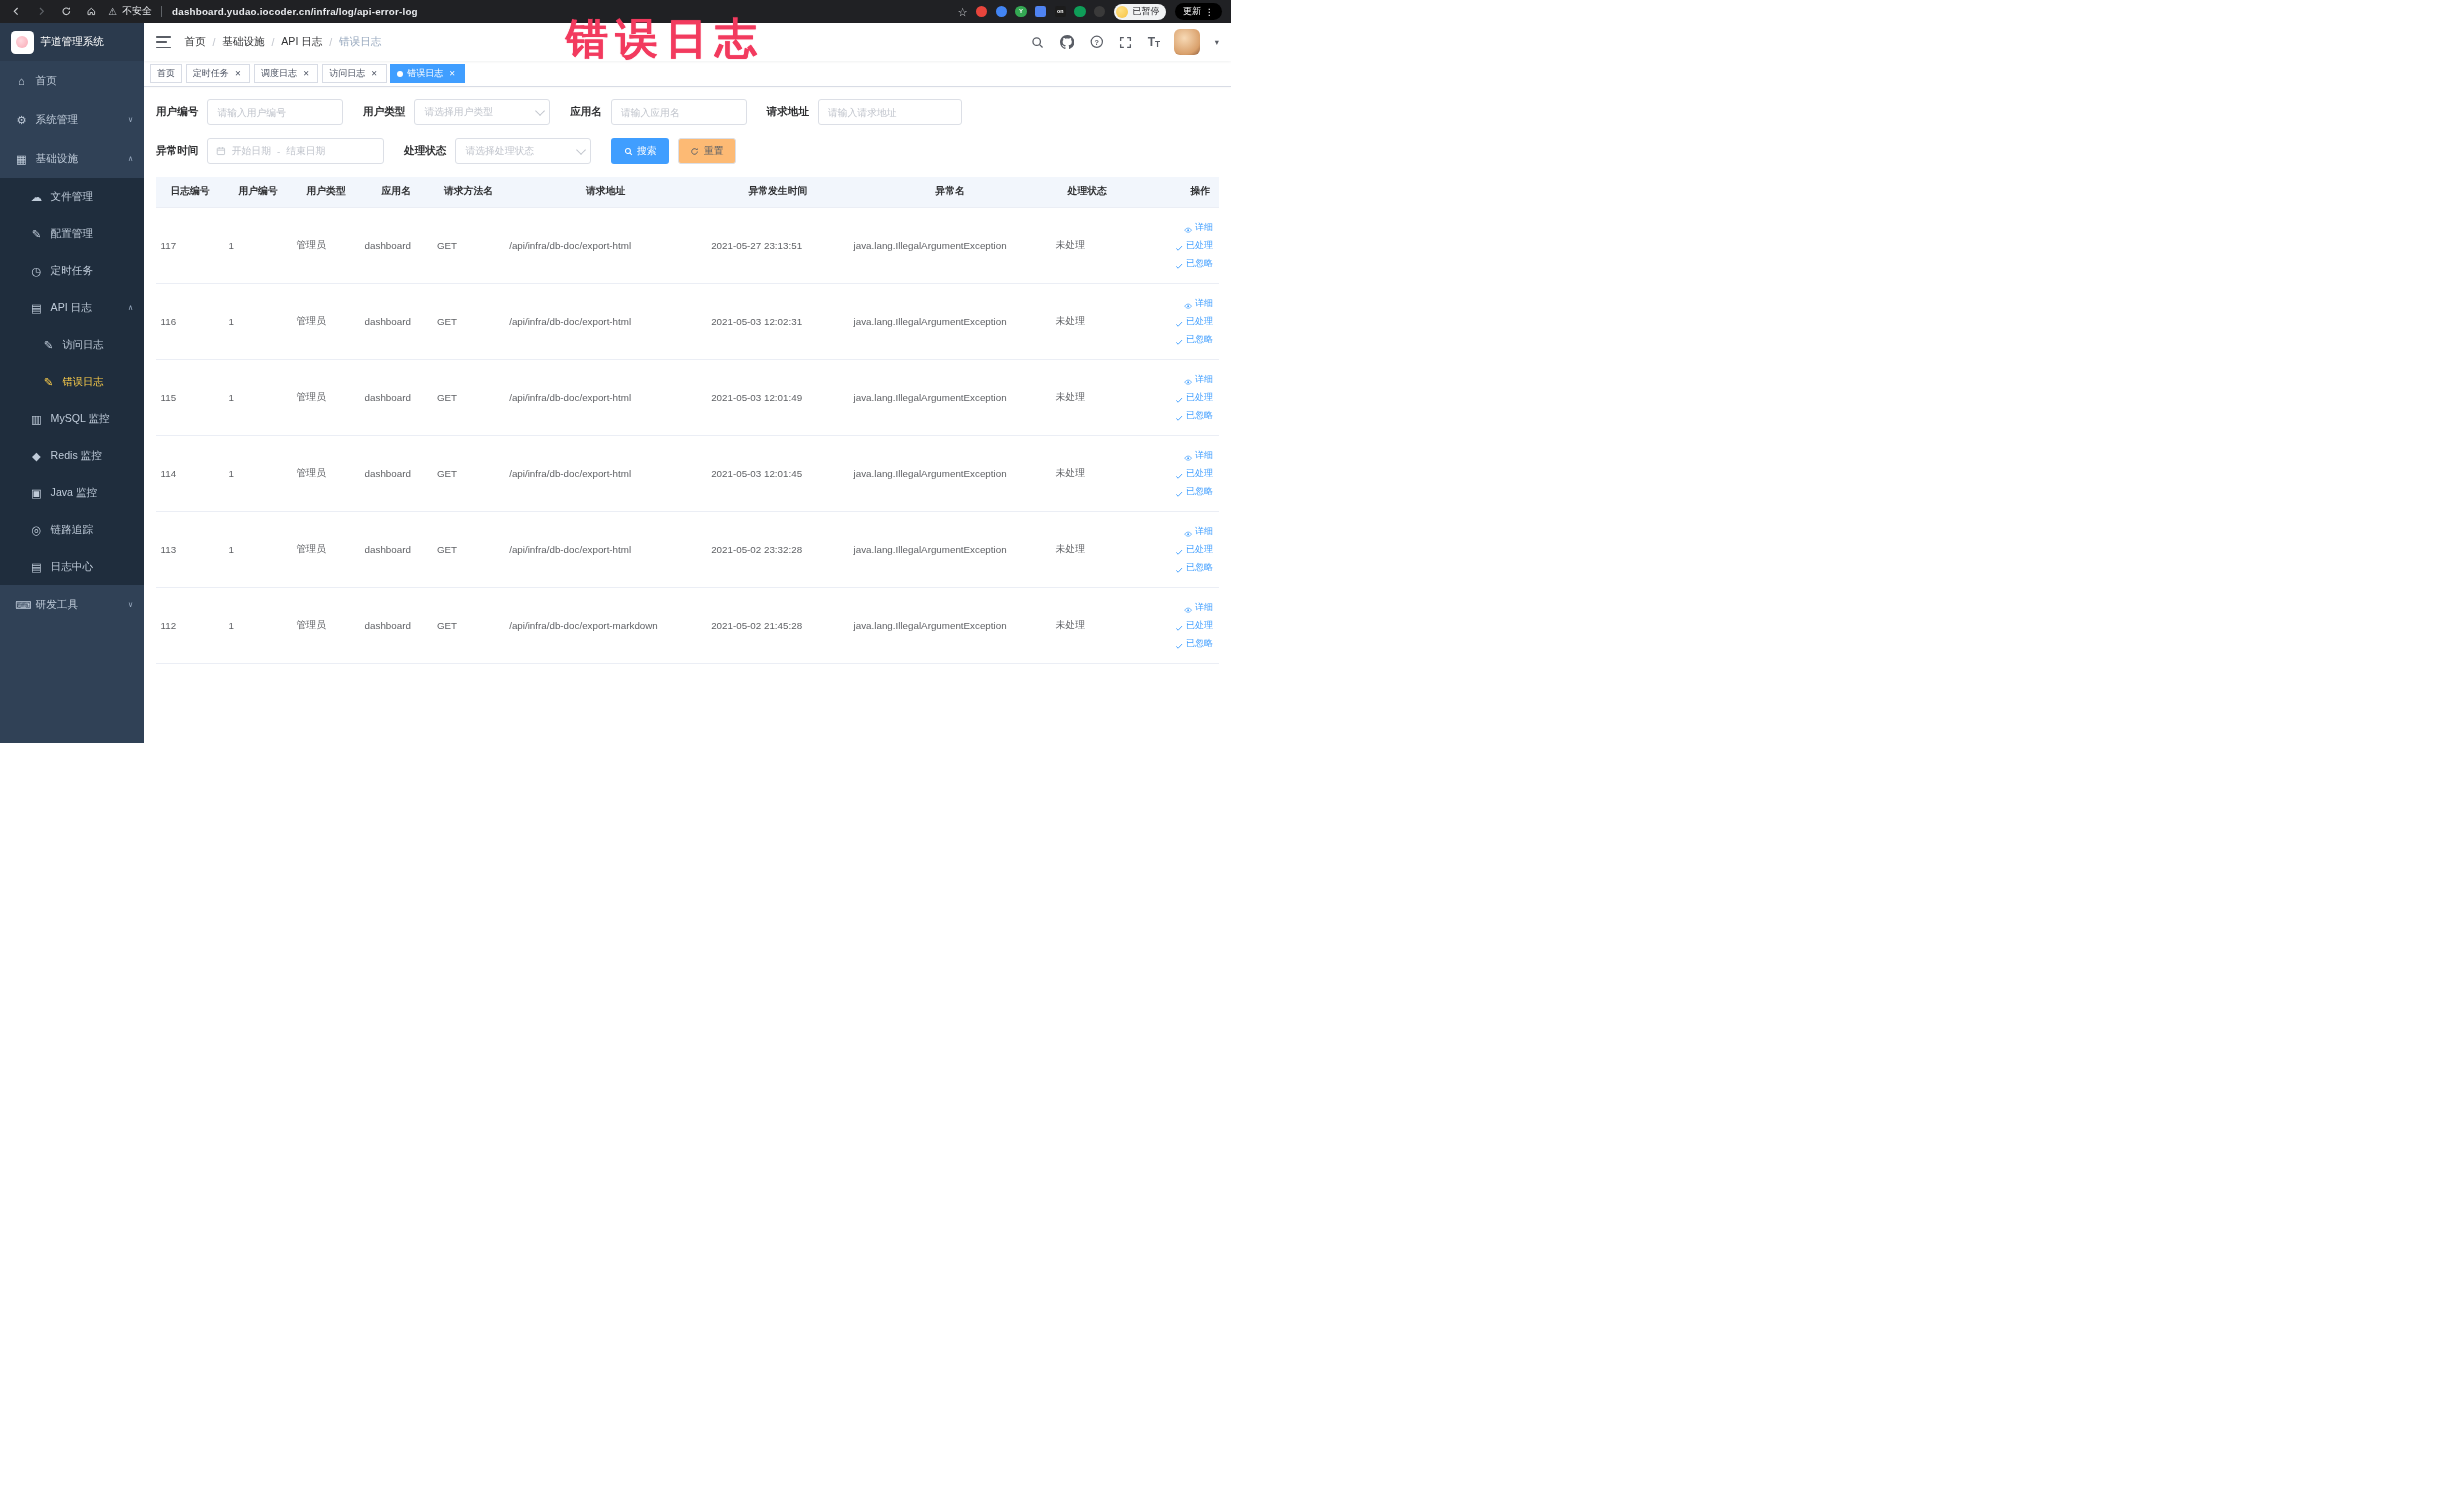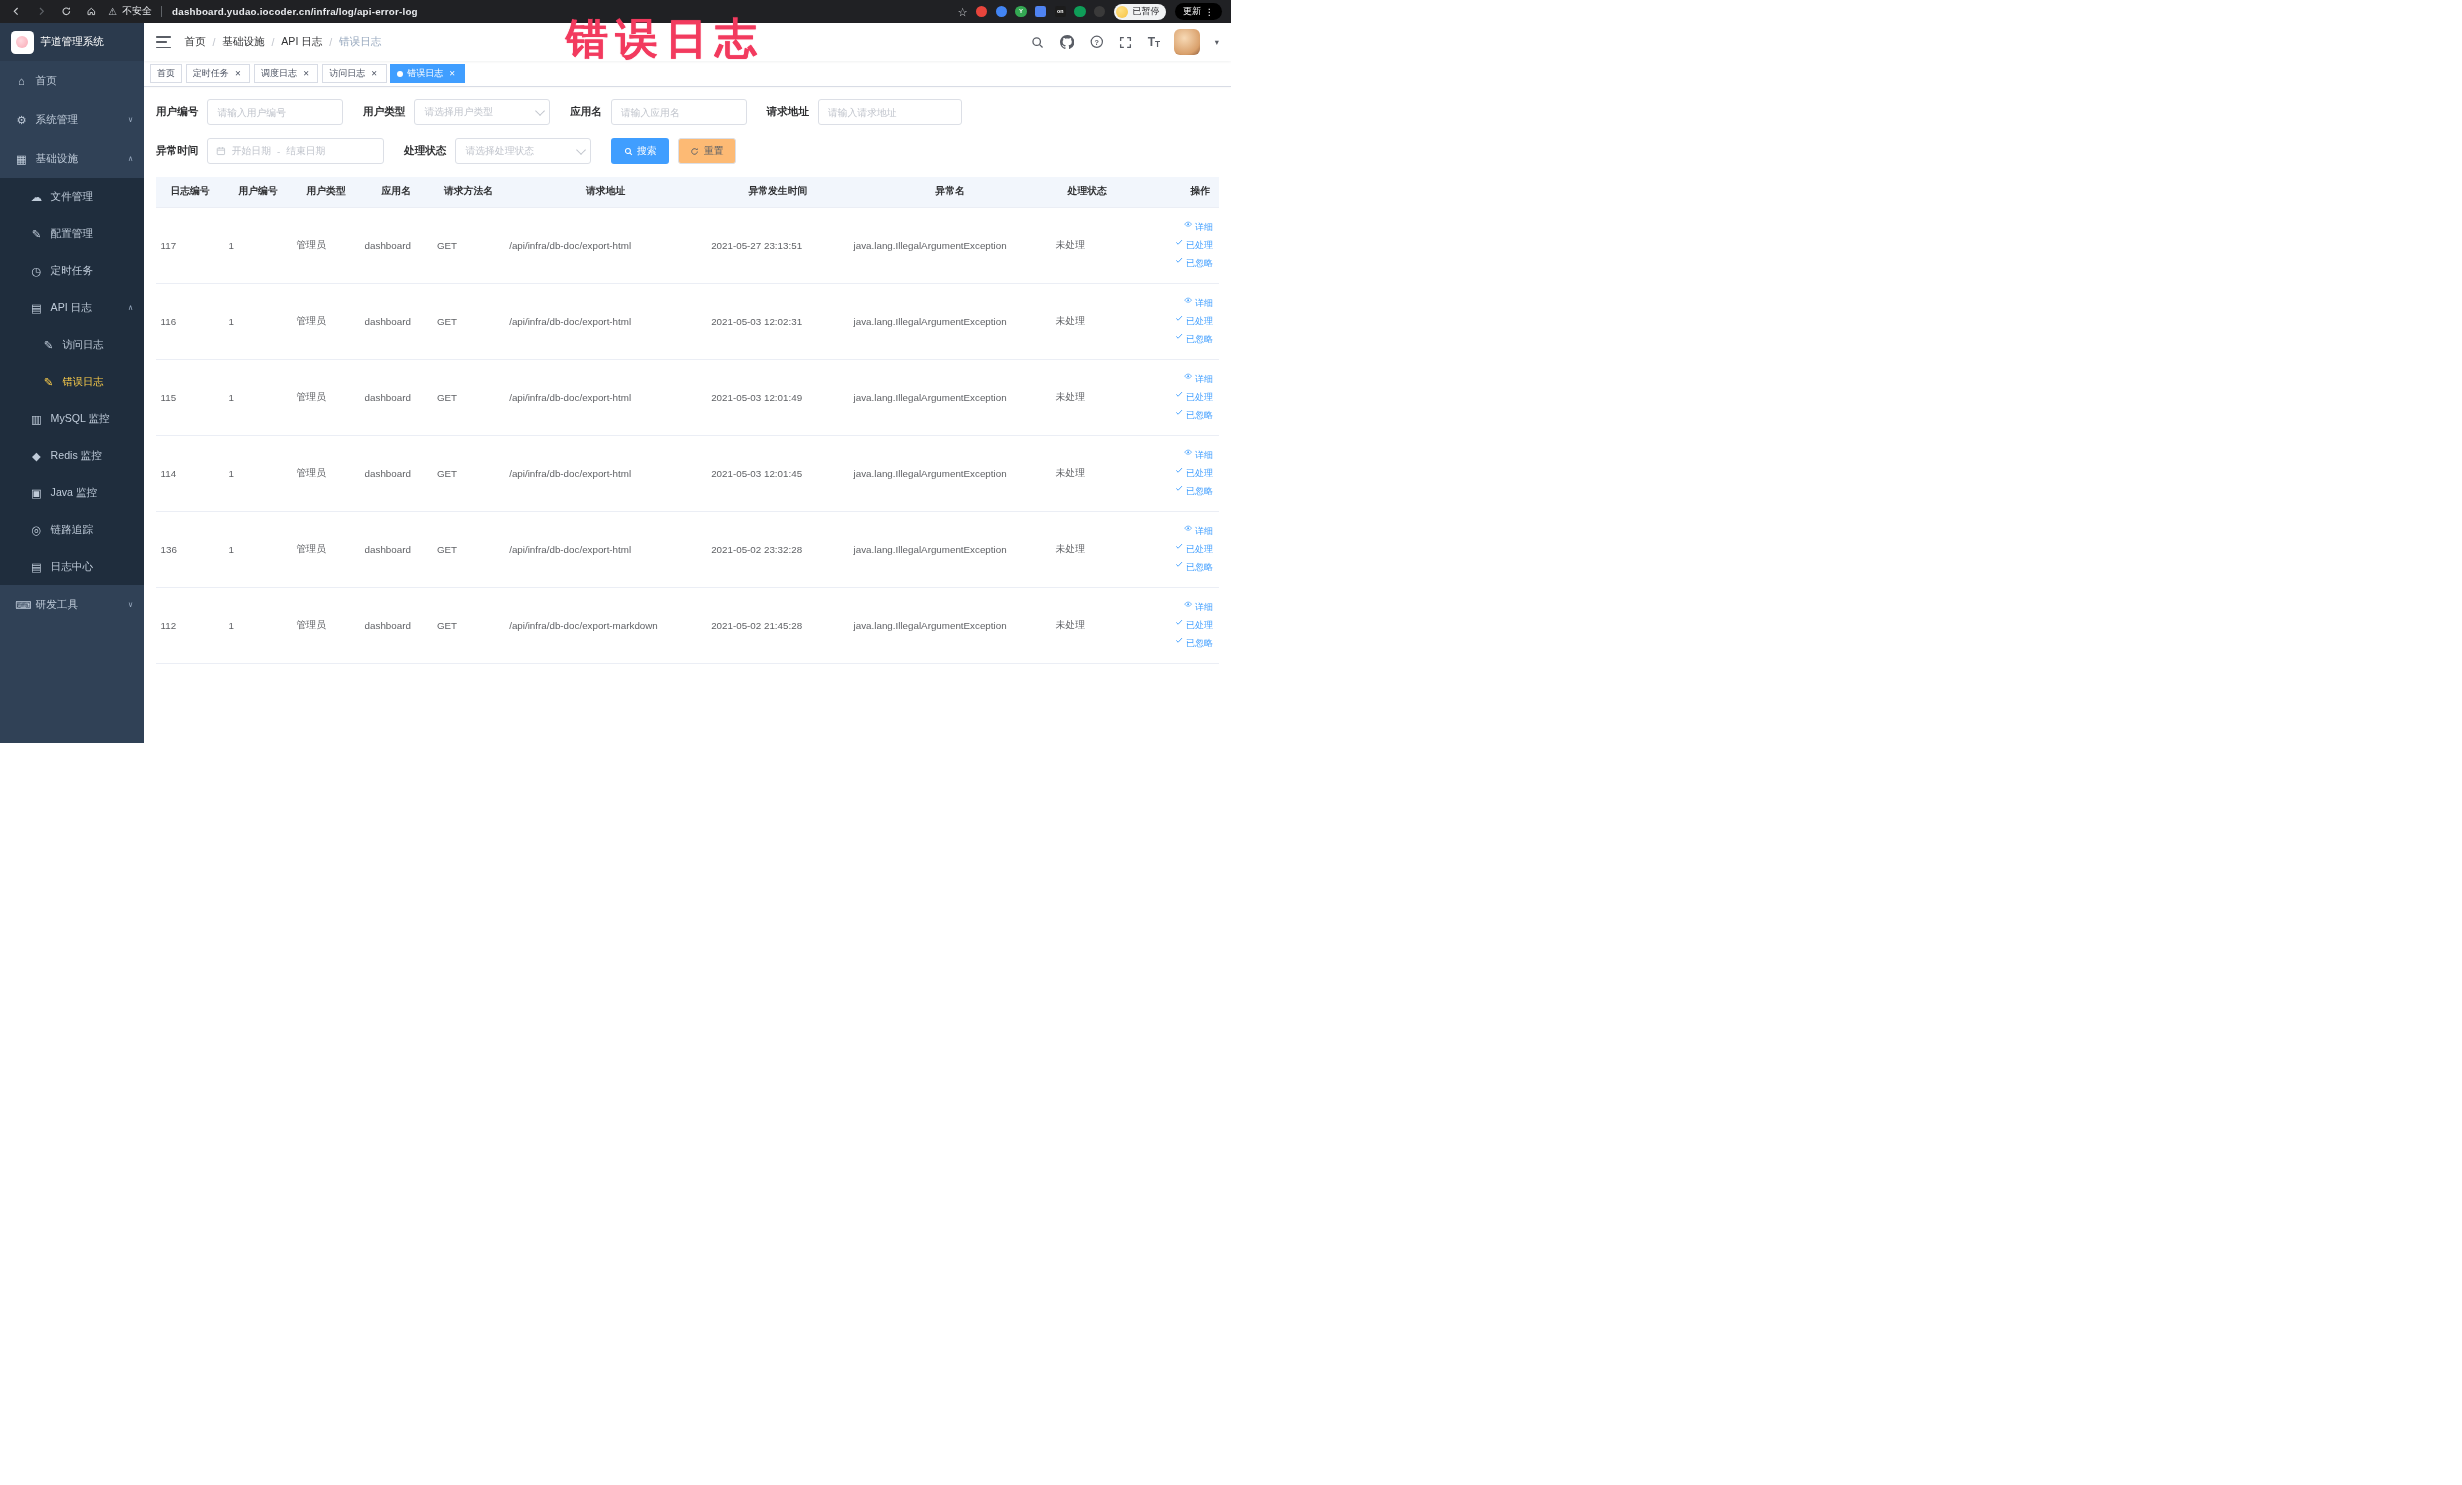--- a/index.html
+++ b/index.html
@@ -92,21 +92,21 @@
   .tool-circles{margin-left:auto;display:flex;gap:7.6px}
   .circle-btn{width:23px;height:23px;border-radius:50%;border:0.8px solid #dcdfe6;background:#fff;display:flex;align-items:center;justify-content:center;color:#5a5e66;cursor:pointer}
 
   
   table{width:100%;border-collapse:collapse;table-layout:fixed;font-size:9.8px;color:#606266}
   thead th{background:#f2f6fc;color:#303133;font-weight:700;height:30px;text-align:center;border-bottom:0.8px solid #ebeef5;padding:0 4.5px;font-size:9.8px}
   thead th.a-right{text-align:right;padding-right:9px}
   tbody td{border-bottom:0.8px solid #ebeef5;text-align:left;padding:9px 4.5px;height:76px;word-break:break-all}
   tbody td.a-right{text-align:right;padding-right:6px}
   .actions{display:flex;flex-direction:column;align-items:flex-end;gap:3px}
-  .alink{display:inline-flex;align-items:flex-start;gap:2.3px;color:#409eff;font-size:9px;cursor:pointer;line-height:15px}
+  .alink{display:inline-flex;align-items:flex-end;gap:2.3px;color:#409eff;font-size:9px;cursor:pointer;line-height:15px}
   .alink svg{flex:none}
 
   
   .annotation{position:absolute;left:566px;top:10.6px;font-size:42px;font-weight:800;color:#f23a5e;letter-spacing:7.6px;z-index:60;text-shadow:0 0 0.8px #f23a5e;pointer-events:none;white-space:nowrap}
 </style>
 </head>
 <body>
 
 <div class="chrome">
   <span class="cbtn">
@@ -540,21 +540,21 @@
                     <svg width="8.3" height="8.3" viewBox="0 0 16 16">
                       <path d="M2.5 8.5 6 12l7.5-8" fill="none" stroke="currentColor" stroke-width="1.8"></path>
                     </svg>
                     <span>已忽略</span>
                   </span>
                 </div>
               </td>
             </tr>
 
             <tr>
-              <td>136</td>
+              <td>113</td>
               <td>1</td>
               <td>管理员</td>
               <td>dashboard</td>
               <td>GET</td>
               <td>/api/infra/db-doc/export-html</td>
               <td>2021-05-02 23:32:28</td>
               <td>java.lang.IllegalArgumentException</td>
               <td>未处理</td>
               <td class="a-right">
                 <div class="actions">

